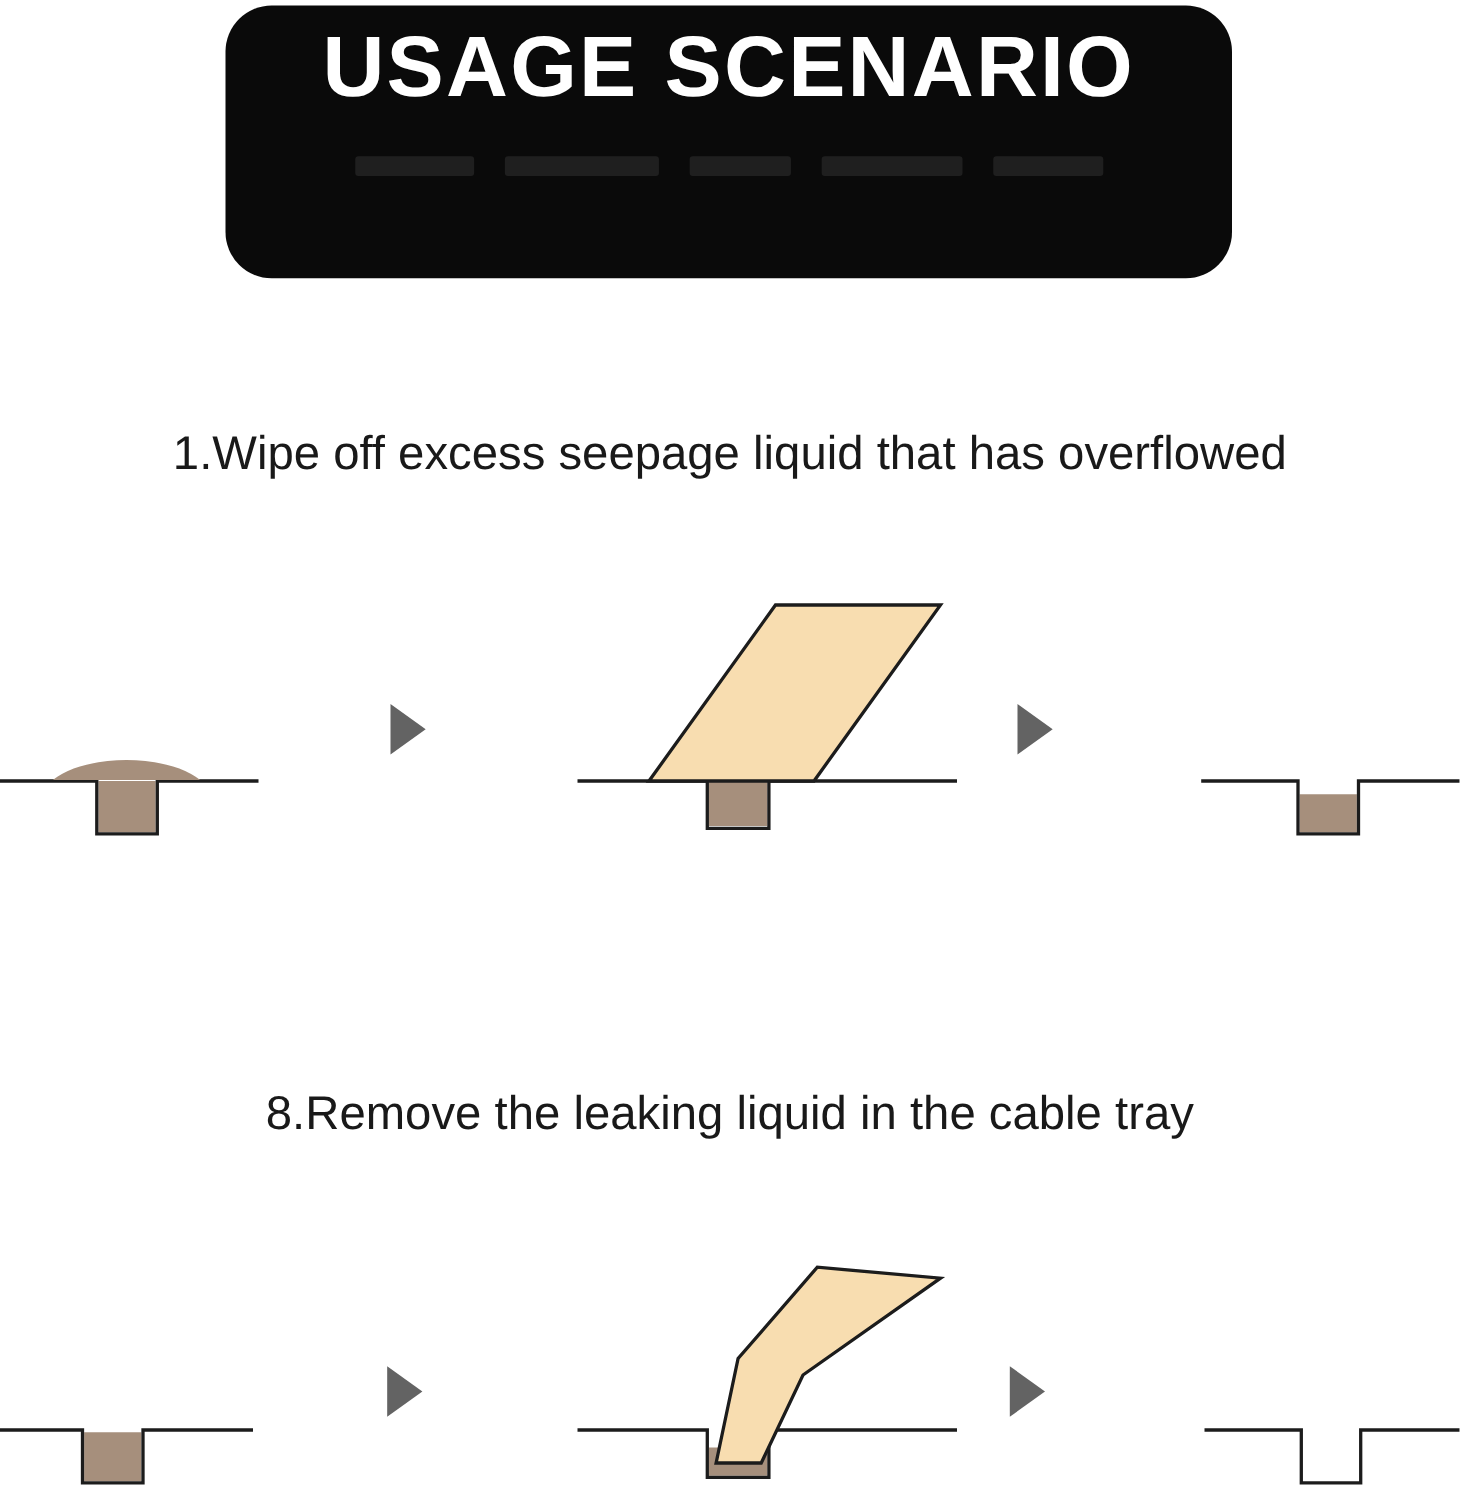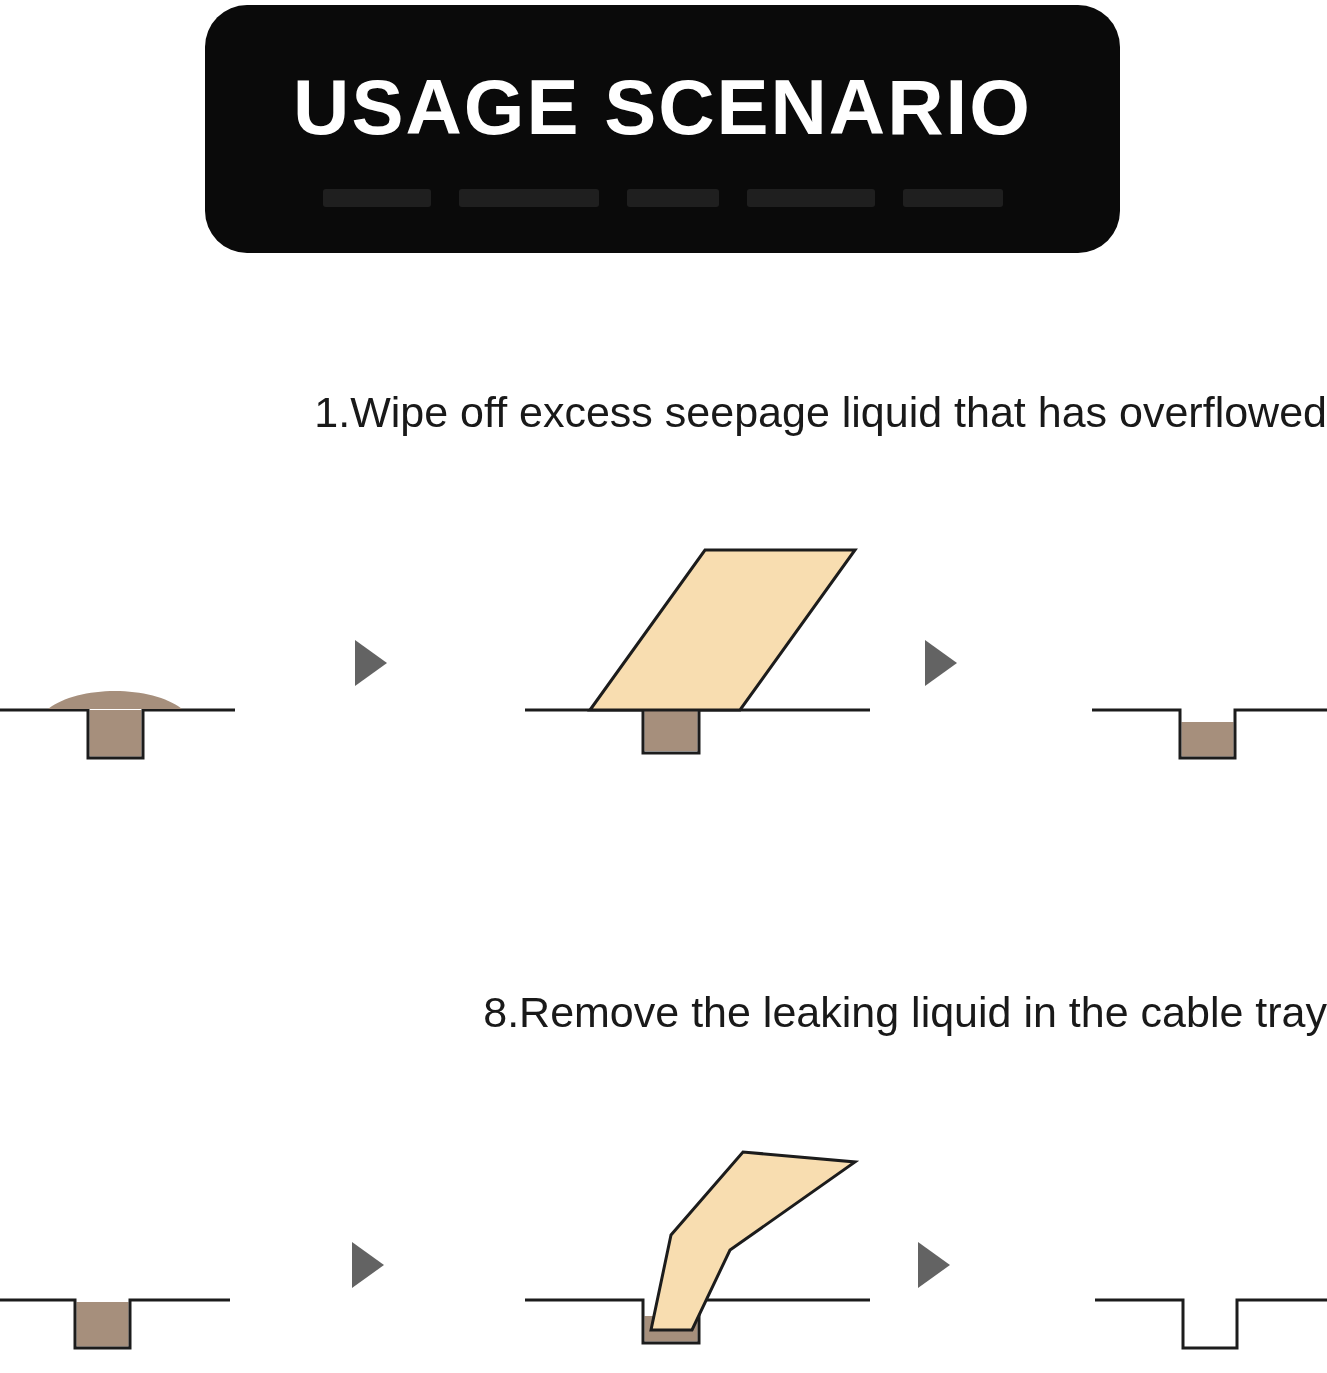--- a/index.html
+++ b/index.html
@@ -10,37 +10,37 @@
     background: var(--background, #ffffff);
     font-family: "Liberation Sans", sans-serif;
   }
   .abs { position:absolute; }
 
   
   .banner {
     left:205px; top:5px; width:915px; height:248px;
     background: var(--banner-bg, #0a0a0a);
     border-radius:42px;
-    display:flex; flex-direction:column; align-items:center; justify-content:center;
+    display:flex; flex-direction:column; align-items:center; 
   }
   .banner-title {
     color: var(--banner-text, #ffffff);
     font-size:78px;
     font-weight:bold;
     letter-spacing:2px;
     margin-top:10px;
     white-space:nowrap;
   }
   .ghost-row { margin-top:36px; display:flex; gap:28px; opacity:0.15; }
   .ghost { height:18px; background:#9a9a9a; border-radius:3px; }
 
   
   .step-heading {
     left:0; width:1327px;
-    text-align:right;
+    text-align:center;
     font-size:43px;
     color: var(--heading-text, #191919);
     white-space:nowrap;
   }
 
   
   svg { display:block; overflow:visible; }
   .channel { fill:none; stroke: var(--outline, #1c1c1c); stroke-width:3; }
   .liquid  { fill: var(--liquid, #a68f7c); }
   .blade   { fill: var(--blade, #f8ddb0); stroke: var(--outline, #1c1c1c); stroke-width:3; stroke-linejoin:miter; }

